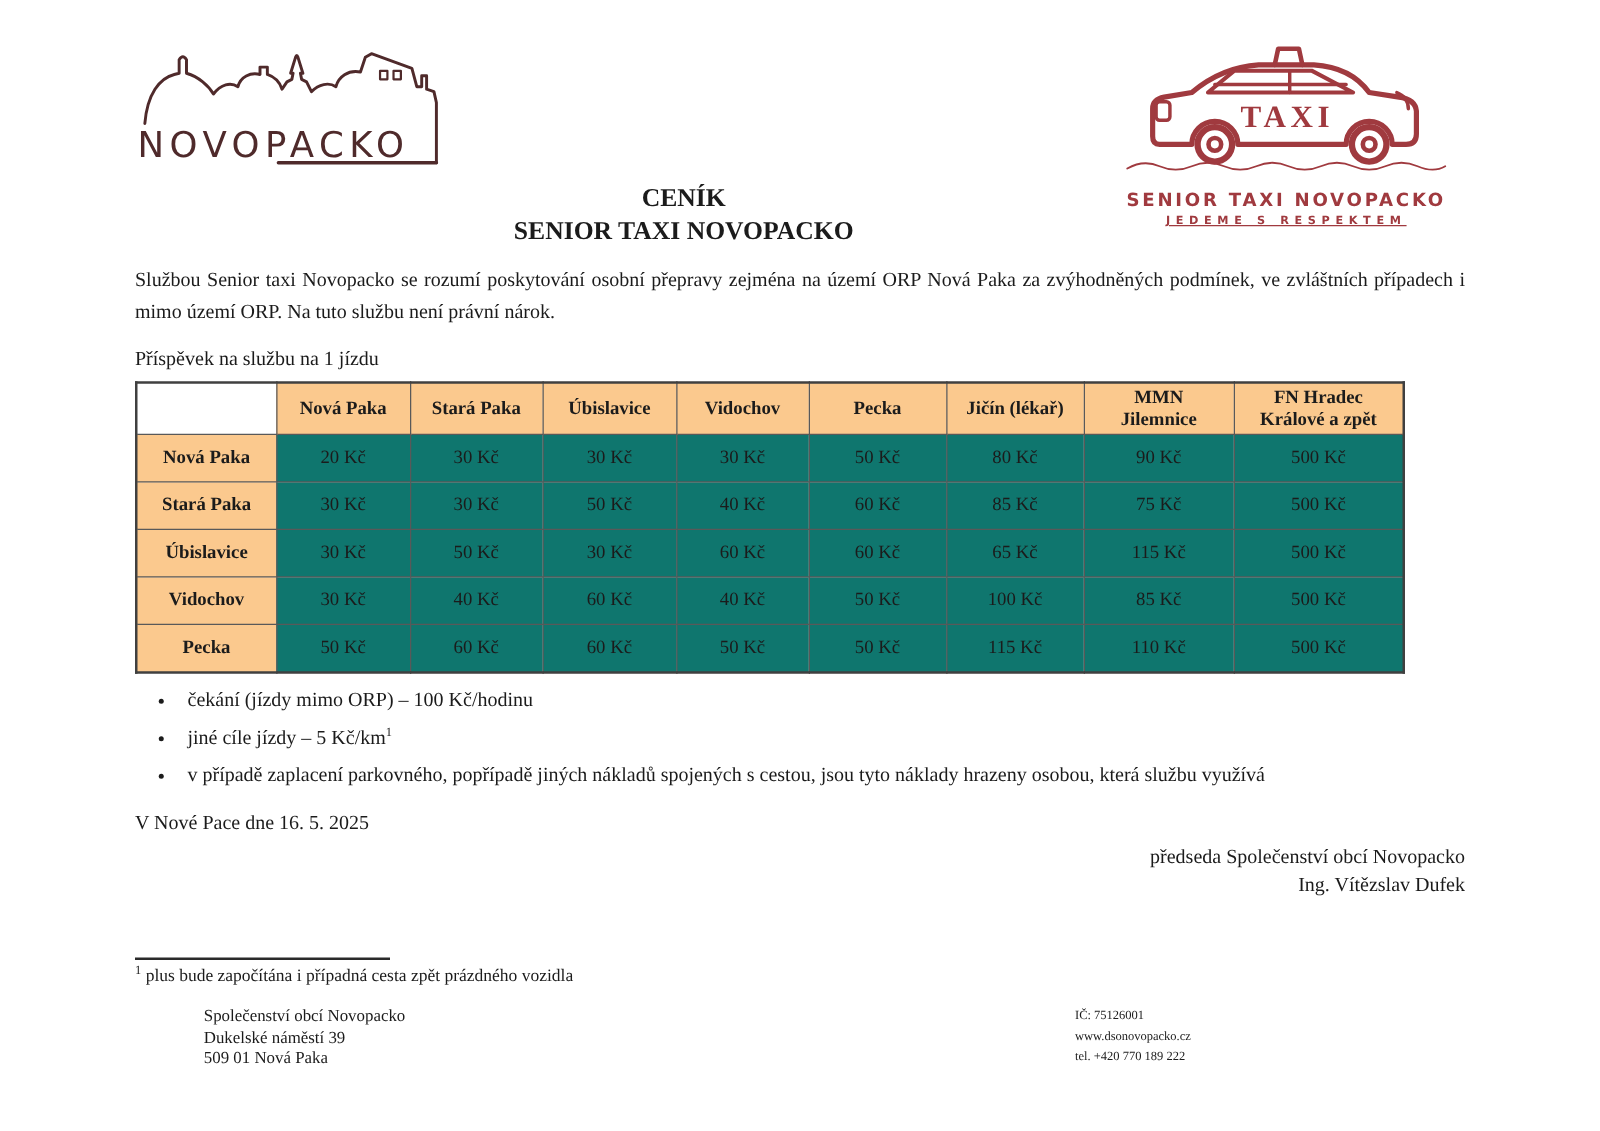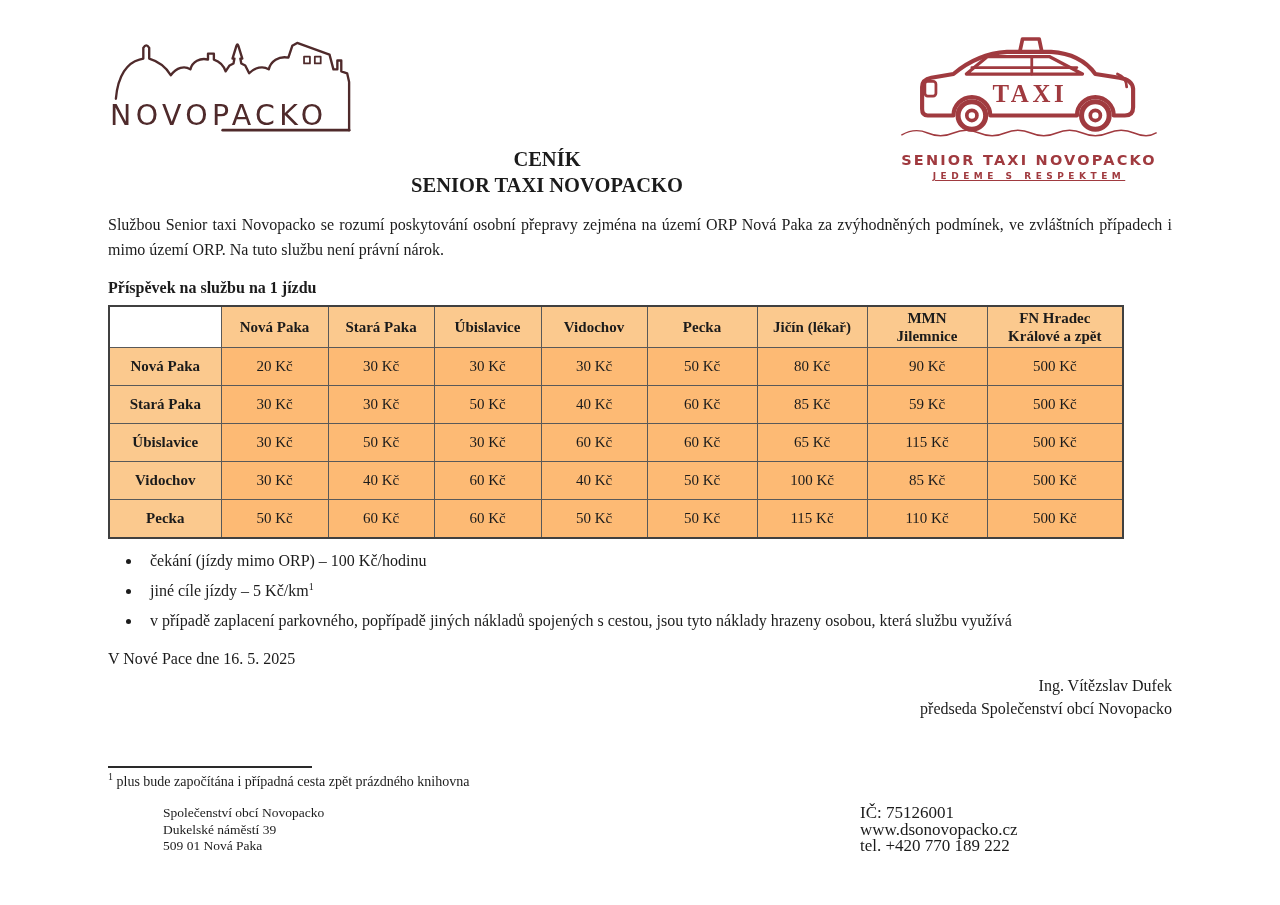--- a/index.html
+++ b/index.html
@@ -23,48 +23,48 @@
     font-weight:bold;font-size:9px;letter-spacing:4.5px;color:var(--logo-red);white-space:nowrap;text-decoration:underline;}
 
   
   .title-block{position:absolute;top:146px;left:0;width:100%;text-align:center;
     font-weight:bold;font-size:20.5px;line-height:26px;}
 
   
   .content{position:absolute;top:212px;left:108px;width:1064px;font-size:16px;line-height:25px;}
   .para{text-align:justify;}
   .section-heading{font-weight:bold;margin-top:9px;}
-  .table-heading{font-weight:bold;margin-top:13px;margin-bottom:5px;}
+  .table-heading{font-weight:normal;margin-top:13px;margin-bottom:5px;}
 
   
   table.price{border-collapse:collapse;table-layout:fixed;width:1014px;
     border:2px solid #404040;}
   table.price th,table.price td{border:1px solid var(--border);text-align:center;
     vertical-align:middle;font-size:15px;}
   table.price thead th{background:var(--peach);font-weight:bold;height:40px;
     line-height:18px;white-space:pre-line;padding:2px 4px;}
   table.price thead th.corner{background:#ffffff;}
   table.price tbody th.rowlabel{background:var(--peach);font-weight:bold;height:38px;}
-  table.price tbody td{background:#fdba74;height:38px;font-weight:normal;text-align:center;}
+  table.price tbody td{background:#0f766e;height:38px;font-weight:normal;text-align:center;}
   .c0{width:112px}.c1{width:107px}.c2{width:106px}.c3{width:107px}.c4{width:106px}
   .c5{width:110px}.c6{width:110px}.c7{width:120px}.c8{width:136px}
 
   
   ul.notes{margin:9px 0 0 34px;list-style:disc;}
   ul.notes li{margin-bottom:5px;padding-left:8px;}
   sup{font-size:10px;vertical-align:super;line-height:0;}
 
   .date-line{margin-top:13px;}
   .signature{margin-top:3px;text-align:right;line-height:23px;}
 
   
   .footnote{position:absolute;left:108px;top:766px;font-size:14px;}
   .footnote-rule{width:204px;border-top:2px solid #2a2a2a;margin-bottom:6px;}
   .footer-left{position:absolute;left:163px;top:805px;font-size:13.5px;line-height:16.5px;}
-  .footer-right{position:absolute;left:860px;top:805px;font-size:17px;line-height:16.5px;}
+  .footer-right{position:absolute;left:860px;top:805px;font-size:10px;line-height:16.5px;}
 
   svg text{font-family:"DejaVu Sans","Liberation Sans",sans-serif;}
   svg .taxi-door{font-family:"Liberation Serif","DejaVu Serif",serif;}
 </style>
 </head>
 <body>
 
 <div class="page">
 
   <div class="logo-novopacko">
@@ -157,21 +157,21 @@
             <td>500 Kč</td>
           </tr>
           <tr>
             <th class="rowlabel">Stará Paka</th>
             <td>30 Kč</td>
             <td>30 Kč</td>
             <td>50 Kč</td>
             <td>40 Kč</td>
             <td>60 Kč</td>
             <td>85 Kč</td>
-            <td>59 Kč</td>
+            <td>75 Kč</td>
             <td>500 Kč</td>
           </tr>
           <tr>
             <th class="rowlabel">Úbislavice</th>
             <td>30 Kč</td>
             <td>50 Kč</td>
             <td>30 Kč</td>
             <td>60 Kč</td>
             <td>60 Kč</td>
             <td>65 Kč</td>
@@ -205,28 +205,28 @@
 
     <ul class="notes">
       <li><span>čekání (jízdy mimo ORP) – 100 Kč/hodinu</span></li>
       <li><span>jiné cíle jízdy – 5 Kč/km</span><sup>1</sup></li>
       <li><span>v případě zaplacení parkovného, popřípadě jiných nákladů spojených s cestou, jsou tyto náklady hrazeny osobou, která službu využívá</span></li>
     </ul>
 
     <p class="date-line">V Nové Pace dne 16. 5. 2025</p>
 
     <div class="signature">
+      <div>předseda Společenství obcí Novopacko</div>
       <div>Ing. Vítězslav Dufek</div>
-      <div>předseda Společenství obcí Novopacko</div>
     </div>
   </div>
 
   <div class="footnote">
     <div class="footnote-rule"></div>
-    <div><sup>1</sup><span> plus bude započítána i případná cesta zpět prázdného knihovna</span></div>
+    <div><sup>1</sup><span> plus bude započítána i případná cesta zpět prázdného vozidla</span></div>
   </div>
 
   <div class="footer-left">
     <div>Společenství obcí Novopacko</div>
     <div>Dukelské náměstí 39</div>
     <div>509 01 Nová Paka</div>
   </div>
   <div class="footer-right">
     <div>IČ: 75126001</div>
     <div>www.dsonovopacko.cz</div>

